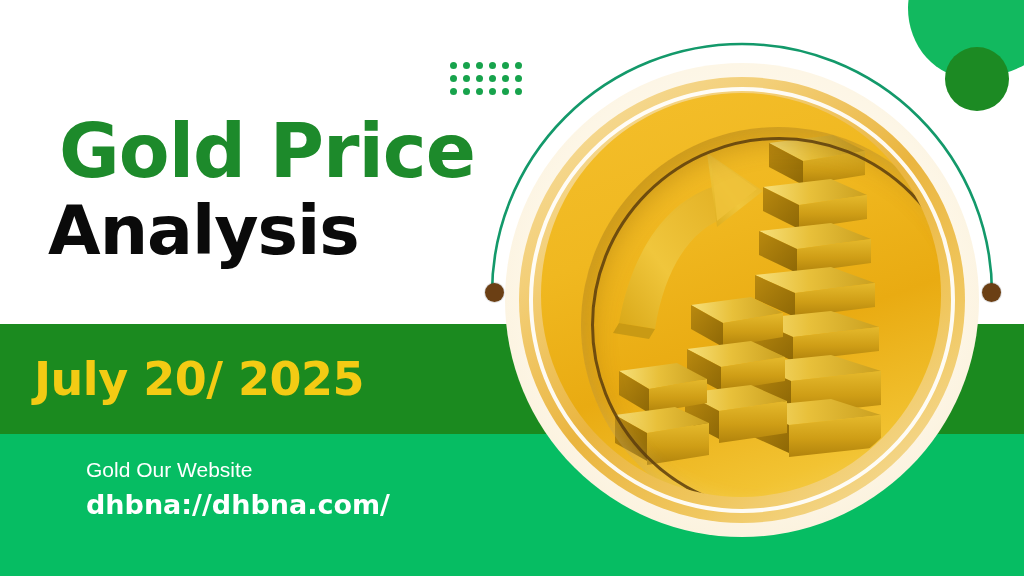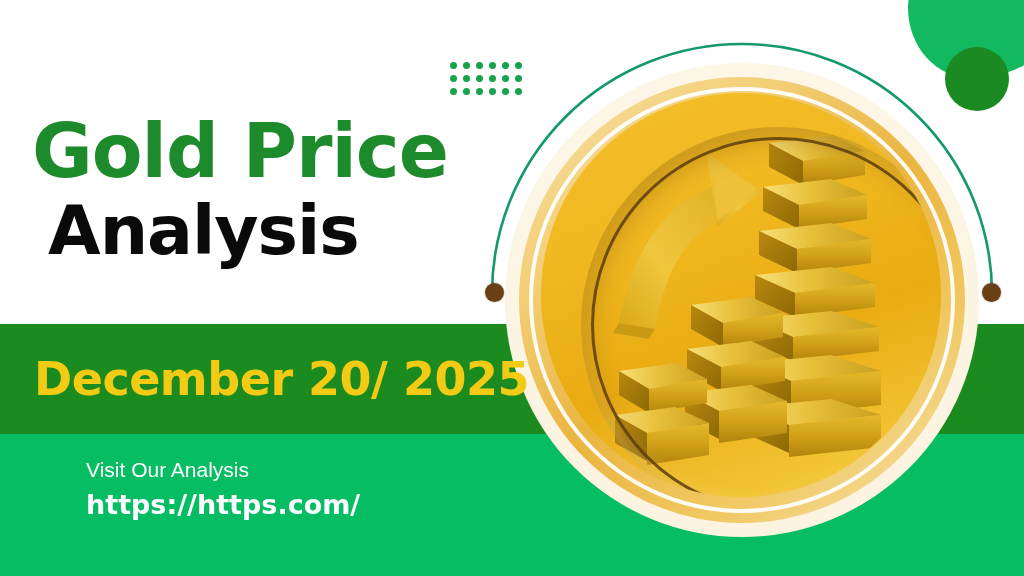--- a/index.html
+++ b/index.html
@@ -106,20 +106,21 @@
   .headline{
     position:absolute;left:32px;top:112px;width:470px;
   }
   .title-1{
     margin:0;
     font-size:74px;line-height:78px;
     font-weight:bold;
     letter-spacing:-1px;
     color:#1d8a2b;
     font-family:"DejaVu Sans", sans-serif;
+    text-align:center;
   }
   .title-2{
     margin:2px 0 0 16px;
     font-size:68px;line-height:78px;
     font-weight:bold;
     letter-spacing:-1px;
     color:#0a0a0a;
     font-family:"DejaVu Sans", sans-serif;
   }
 
@@ -299,20 +300,20 @@
       <div class="coin-shadow-arc"></div>
       <div class="coin-inner-edge"></div>
     </div>
   </div>
 
   <div class="headline">
     <h1 class="title-1">Gold Price</h1>
     <h1 class="title-2">Analysis</h1>
   </div>
 
-  <div class="date-text">December 20/ 2025</div>
+  <div class="date-text">July 20/ 2025</div>
 
   <div class="site-block">
-    <p class="site-label">Visit Our Analysis</p>
-    <p class="site-url">https://https.com/</p>
+    <p class="site-label">Gold Our Website</p>
+    <p class="site-url">dhbna://dhbna.com/</p>
   </div>
 
 </div>
 
 </body></html>

